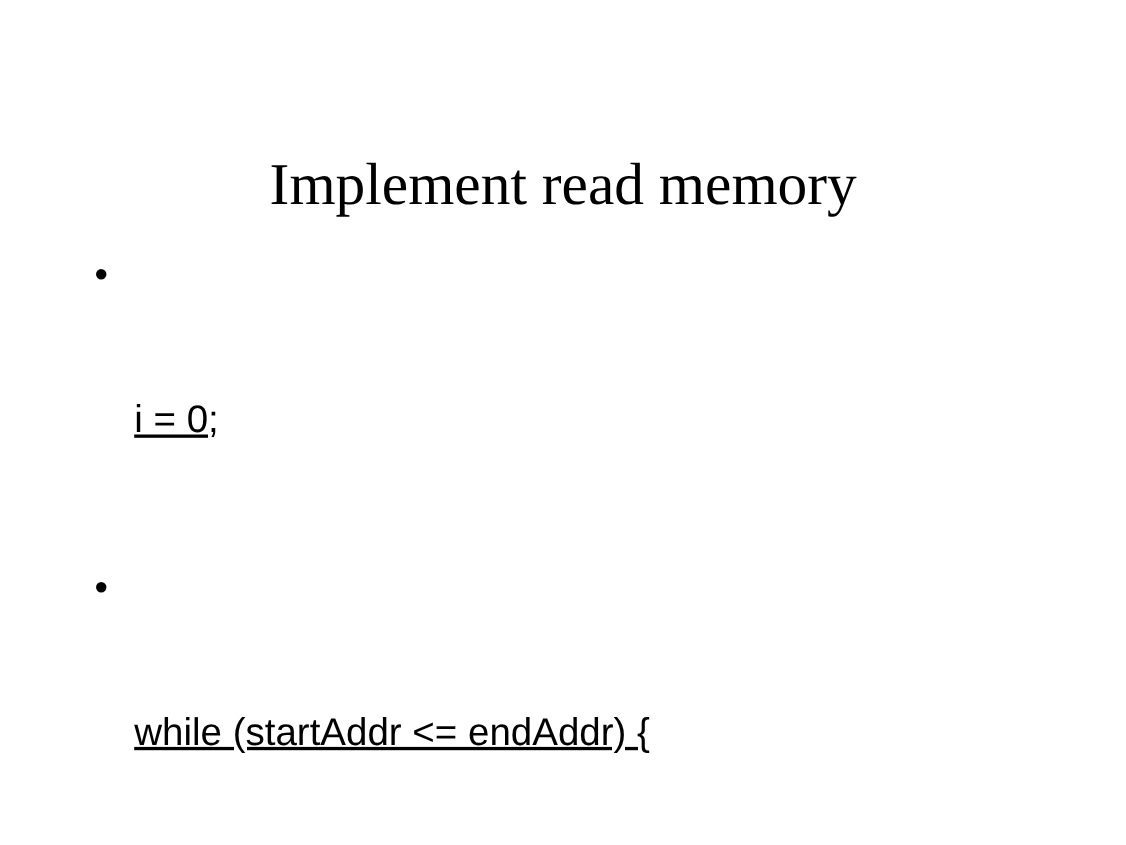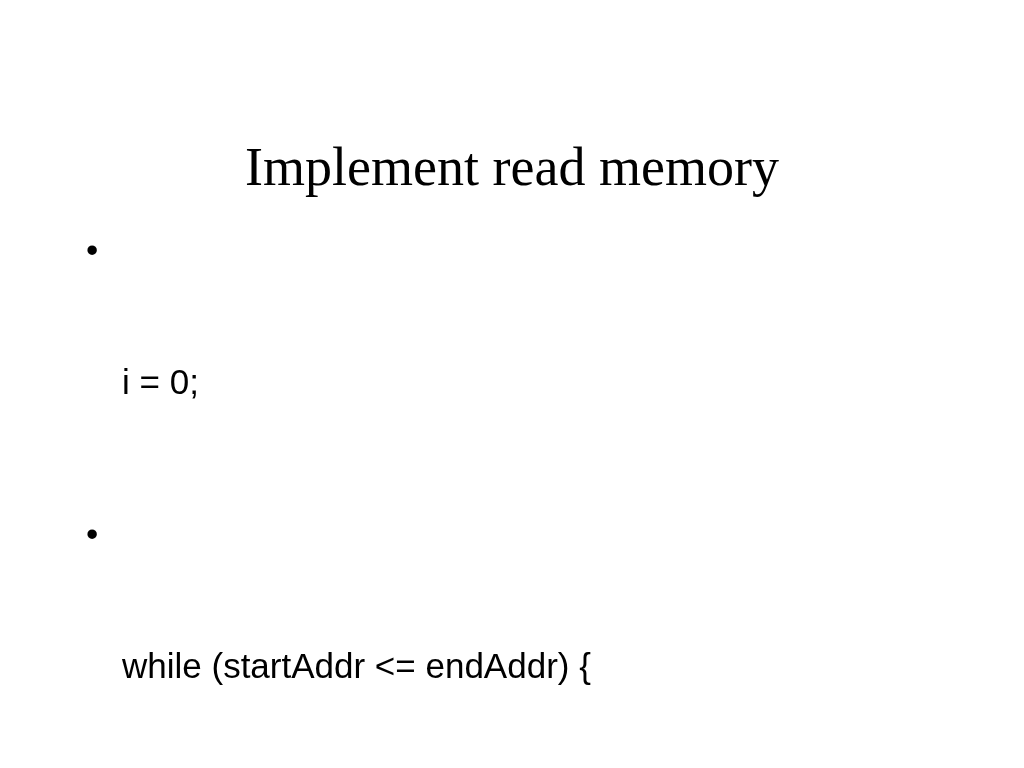--- a/index.html
+++ b/index.html
@@ -72,20 +72,21 @@
     top: 0;
     width: 22px;
     font-size: 35px;
     line-height: 44px;
     text-align: left;
     color: #000000;
   }
 
   .bullet-text {
     display: block;
+    text-decoration: underline;
   }
 </style>
 </head>
 <body>
 
 <div class="slide">
 
   <h1 class="slide-title">Implement read memory</h1>
 
   <ul class="body-list">

